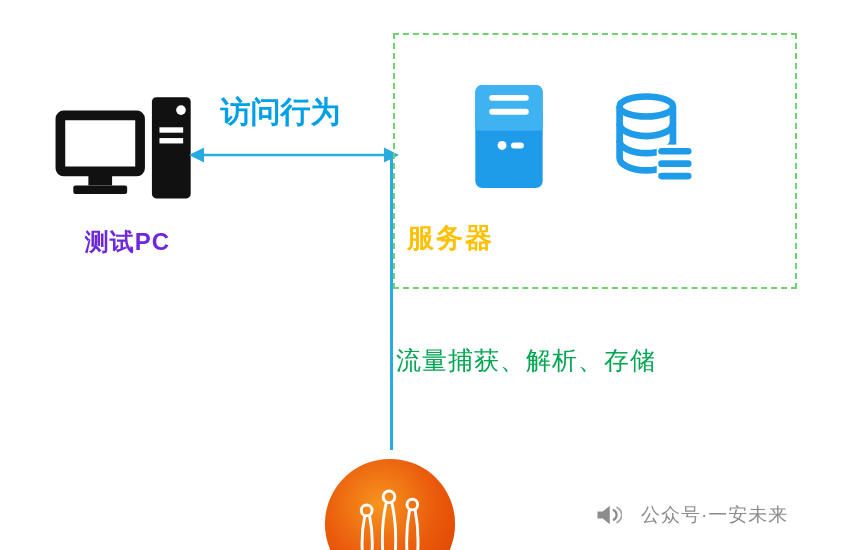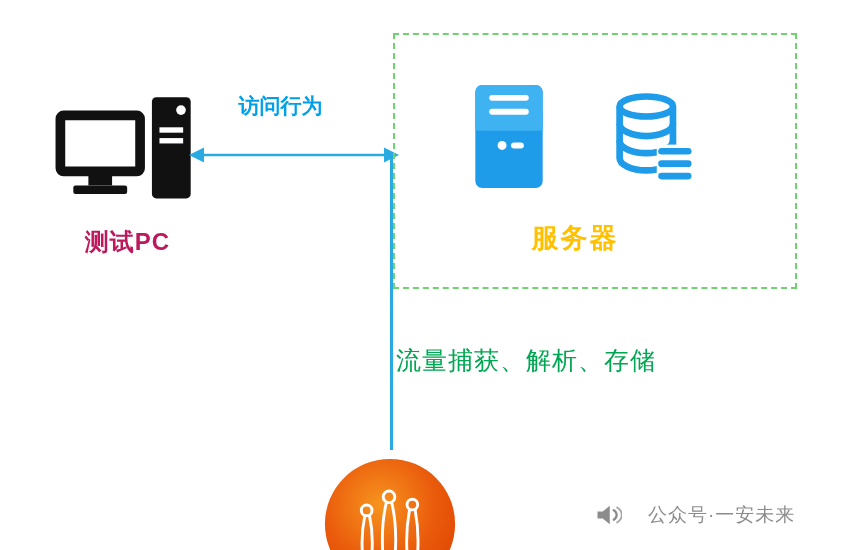--- a/index.html
+++ b/index.html
@@ -15,65 +15,64 @@
     background: #ffffff;
     overflow: hidden;
   }
   .abs { position: absolute; }
 
   
   .pc-icon { left: 55px; top: 90px; width: 140px; height: 122px; }
   .pc-label {
     left: 40px; top: 226px; width: 175px;
     text-align: center;
-    font-size: 24px; font-weight: 700; color: #be185d;
+    font-size: 24px; font-weight: 700; color: #6d28d9;
     letter-spacing: 1px;
   }
 
   
   .access-label {
     left: 203px; top: 92px; width: 155px;
     text-align: center;
-    font-size: 21px; font-weight: 700; color: #00A0E9;
+    font-size: 30px; font-weight: 700; color: #00A0E9;
   }
   .h-arrow { left: 188px; top: 141px; width: 212px; height: 28px; }
   .v-line {
     left: 390px; top: 154px; width: 3px; height: 296px;
     background: #29ABE2;
   }
 
   
   .server-box {
     left: 393px; top: 33px; width: 404px; height: 256px;
     border: 2px dashed #70D170;
     box-sizing: border-box;
     background: transparent;
   }
   .server-tower-icon { left: 473px; top: 83px; width: 72px; height: 107px; }
   .database-icon { left: 612px; top: 87px; width: 80px; height: 100px; }
   .server-label {
-    left: 395px; top: 220px; width: 360px;
-    text-align: center;
+    left: 407px; top: 220px; width: 360px;
     font-size: 27px; font-weight: 700; color: #FFC000;
     letter-spacing: 2px;
   }
 
   .flow-label {
     left: 396px; top: 344px; width: 420px;
     font-size: 25px; font-weight: 400; color: #00A651;
     letter-spacing: 1px;
   }
 
   
   .logo { left: 322px; top: 456px; width: 136px; height: 136px; }
 
   
   .watermark {
     left: 594px; top: 501px;
-    display: flex; align-items: center; gap: 26px;
+    display: flex; align-items: center; gap: 19px;
     color: #8C8C8C; font-size: 19px; letter-spacing: 1px;
   }
   .watermark-icon { width: 28px; height: 28px; flex: 0 0 auto; }
 </style>
 </head>
 <body>
 
 <div class="canvas">
 
   <div class="abs pc-icon">

